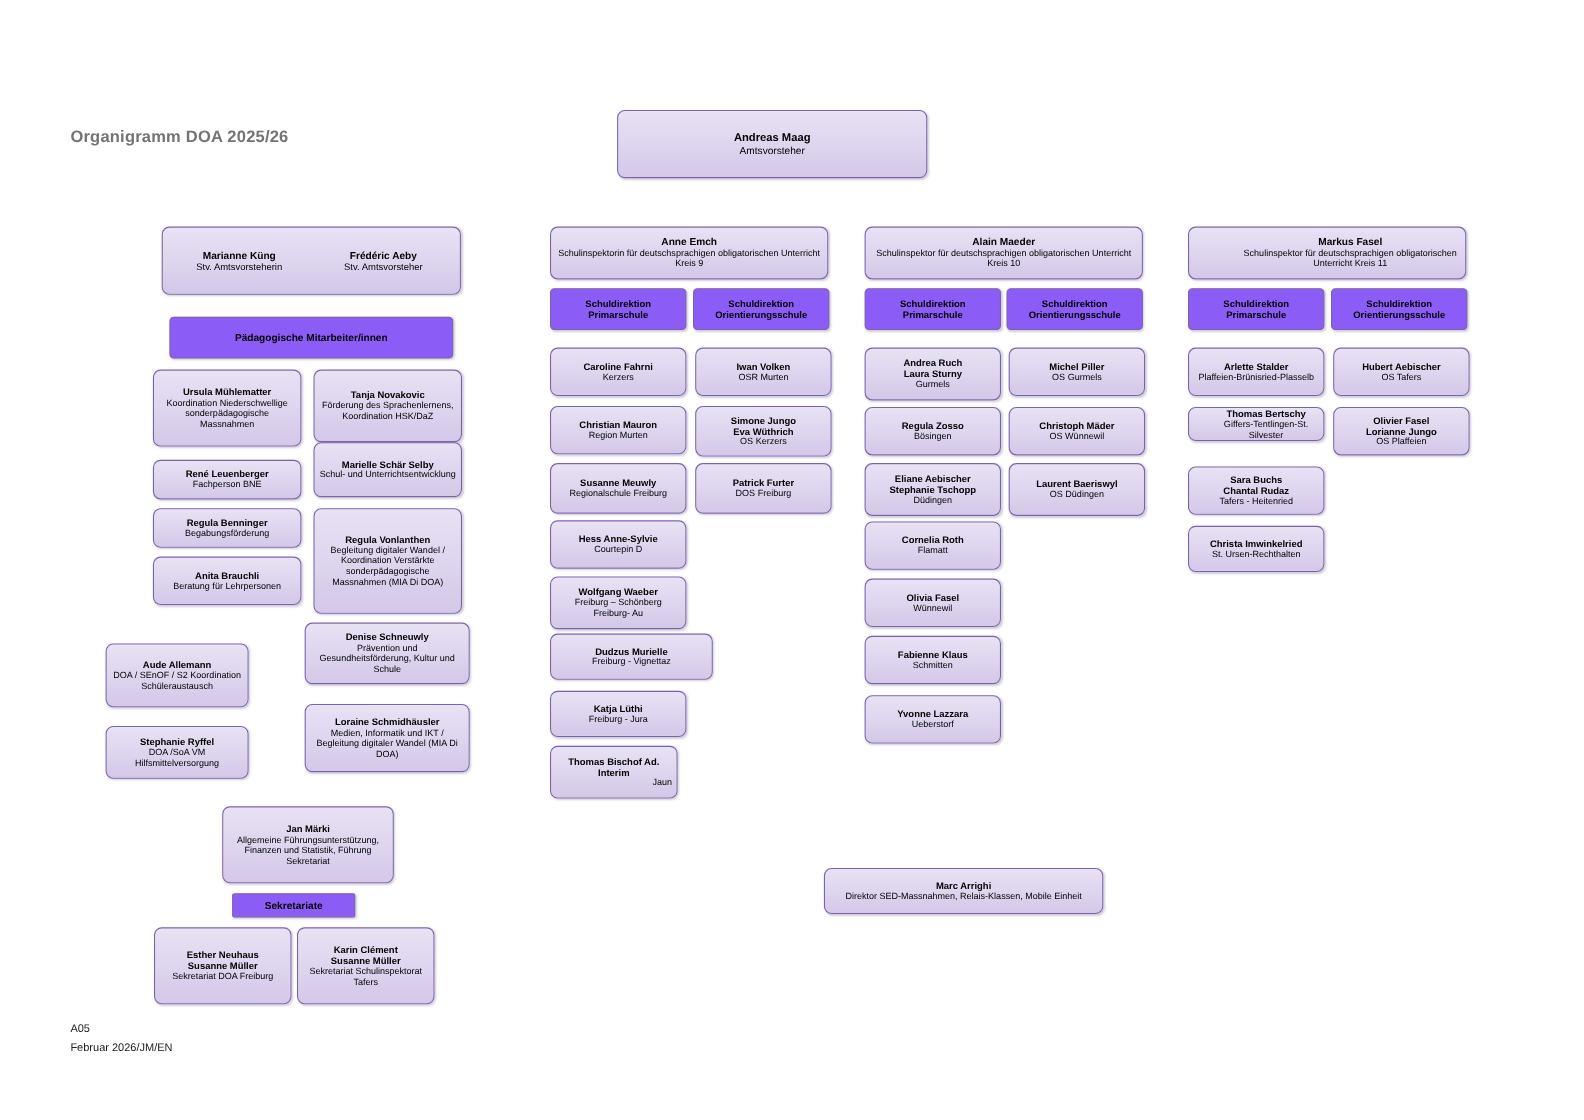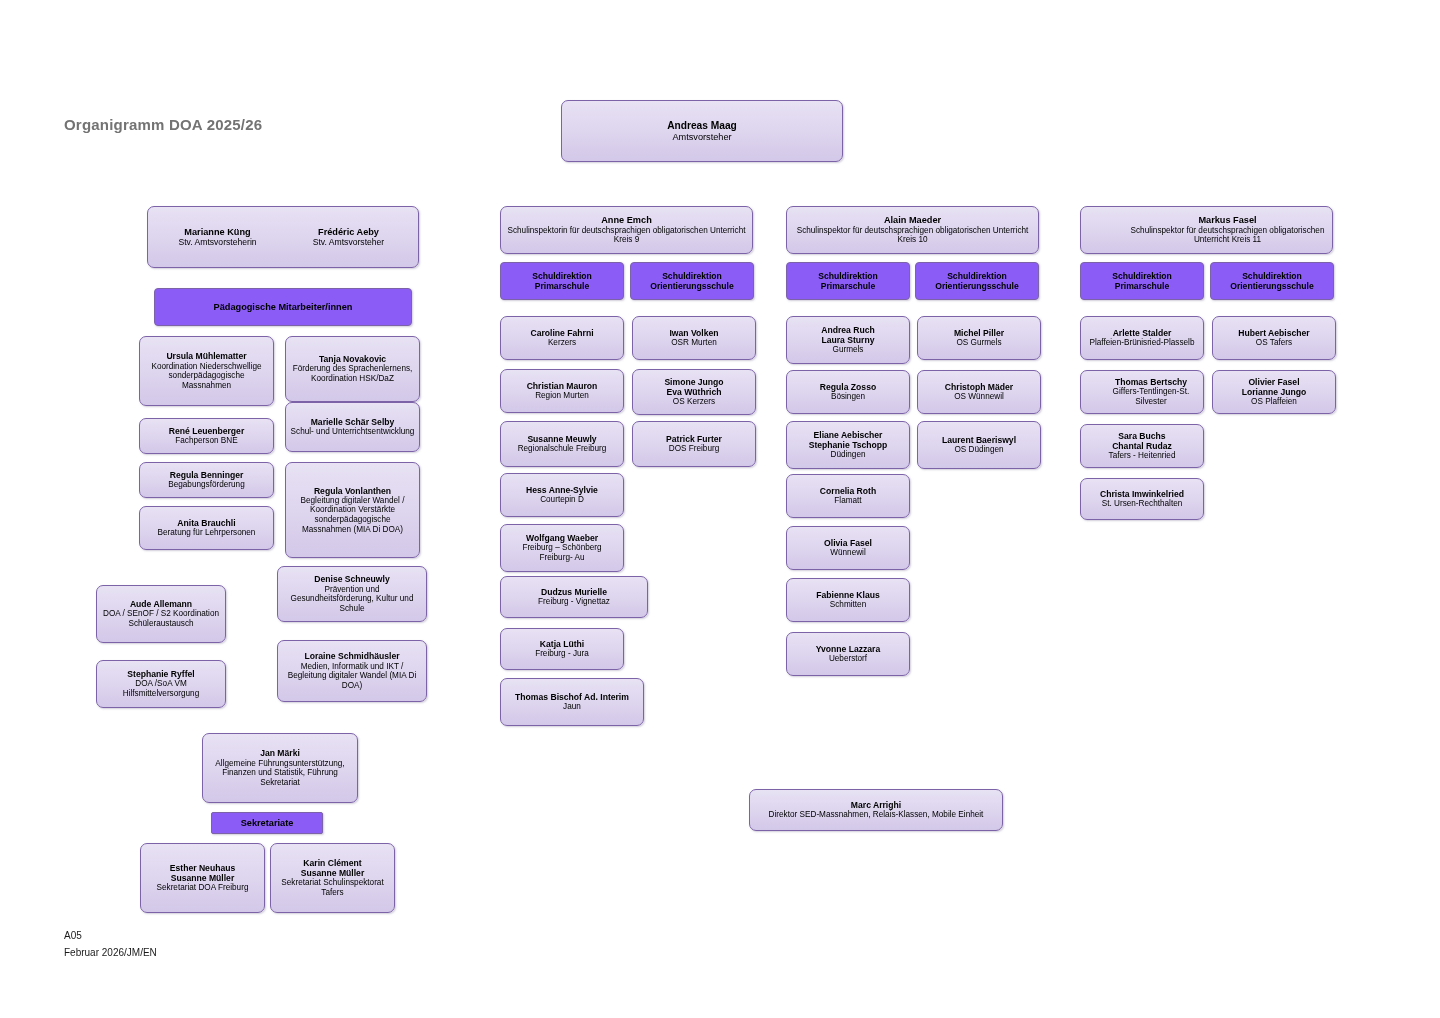--- a/index.html
+++ b/index.html
@@ -178,21 +178,21 @@
     <div class="rl fs8">Freiburg – Schönberg Freiburg- Au</div>
   </div>
   <div class="box" style="left:500px;top:576px;width:148px;height:42px;">
     <div class="nm fs85">Dudzus Murielle</div>
     <div class="rl fs8">Freiburg - Vignettaz</div>
   </div>
   <div class="box" style="left:500px;top:628px;width:124px;height:42px;">
     <div class="nm fs85">Katja Lüthi</div>
     <div class="rl fs8">Freiburg - Jura</div>
   </div>
-  <div class="box" style="left:500px;top:678px;width:144px;height:48px;">
+  <div class="box" style="left:500px;top:678px;width:116px;height:48px;align-items:flex-end;">
     <div class="nm fs85">Thomas Bischof Ad. Interim</div>
     <div class="rl fs8">Jaun</div>
   </div>
 
   <div class="box" style="left:632px;top:316px;width:124px;height:44px;">
     <div class="nm fs85">Iwan Volken</div>
     <div class="rl fs8">OSR Murten</div>
   </div>
   <div class="box" style="left:632px;top:369px;width:124px;height:46px;">
     <div class="nm fs85" style="white-space:pre-line;">Simone Jungo
@@ -271,21 +271,21 @@
   </div>
   <div class="box plain" style="left:1210px;top:262px;width:124px;height:38px;">
     <div class="nm fs85" style="white-space:pre-line;">Schuldirektion
 Orientierungsschule</div>
   </div>
 
   <div class="box" style="left:1080px;top:316px;width:124px;height:44px;">
     <div class="nm fs85">Arlette Stalder</div>
     <div class="rl fs8">Plaffeien-Brünisried-Plasselb</div>
   </div>
-  <div class="box" style="left:1080px;top:370px;width:124px;height:44px;padding-left:22px;">
+  <div class="box" style="left:1080px;top:370px;width:124px;height:31px;padding-left:22px;">
     <div class="nm fs85">Thomas Bertschy</div>
     <div class="rl fs8">Giffers-Tentlingen-St. Silvester</div>
   </div>
   <div class="box" style="left:1080px;top:424px;width:124px;height:44px;">
     <div class="nm fs85" style="white-space:pre-line;">Sara Buchs
 Chantal Rudaz</div>
     <div class="rl fs8">Tafers - Heitenried</div>
   </div>
   <div class="box" style="left:1080px;top:478px;width:124px;height:42px;">
     <div class="nm fs85">Christa Imwinkelried</div>

